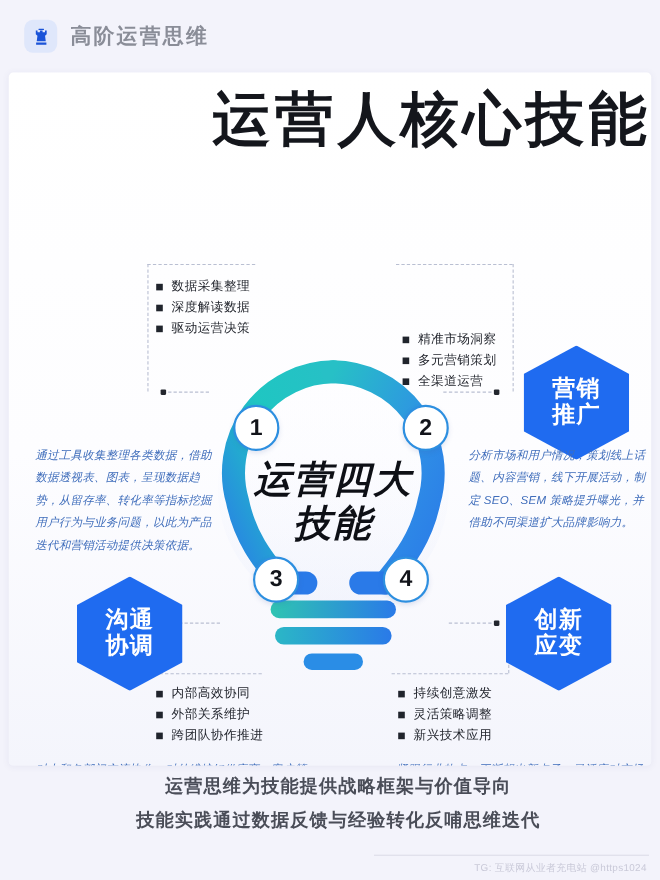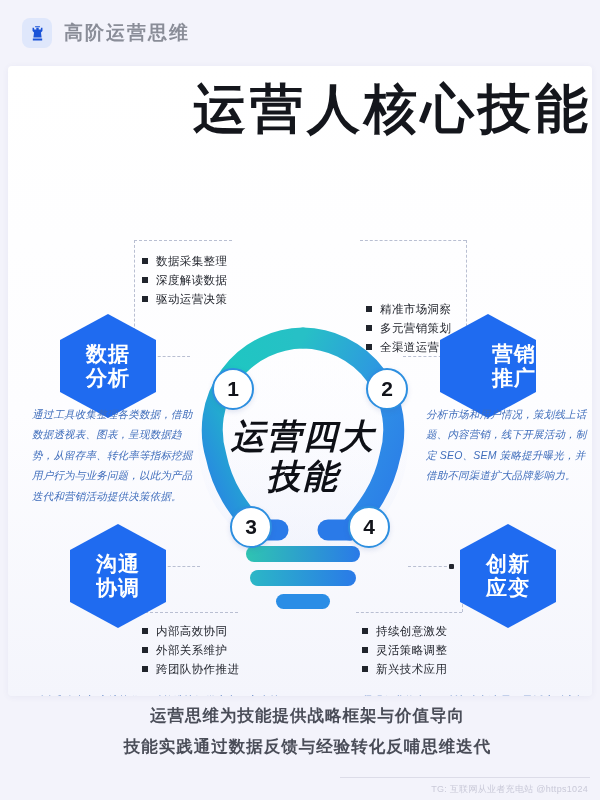--- a/index.html
+++ b/index.html
@@ -62,21 +62,21 @@
   
   .hex{
     position:absolute;width:96px;height:104px;
     background:#1f6bf0;
     clip-path:polygon(50% 0%,100% 25%,100% 75%,50% 100%,0% 75%,0% 25%);
     display:flex;flex-direction:column;align-items:center;justify-content:center;
     color:#fff;font-size:21px;font-weight:800;line-height:1.12;letter-spacing:1px;
     filter:drop-shadow(0 4px 9px rgba(31,107,240,.28));
   }
   #hex-1{left:52px;top:248px;}
-  #hex-2{left:432px;top:248px;align-items:flex-end;}
+  #hex-2{left:468px;top:248px;}
   #hex-3{left:62px;top:458px;}
   #hex-4{left:452px;top:458px;}
 
   
   .desc{
     position:absolute;font-size:10.5px;line-height:1.95;
     color:#3f6dbb;letter-spacing:.2px;font-style:italic;
   }
   #desc-1{left:24px;top:338px;width:165px;}
   #desc-2{left:418px;top:338px;width:165px;}
@@ -205,24 +205,20 @@
     <div class="center-text">
       <div>运营四大</div>
       <div>技能</div>
     </div>
 
     <div class="num" id="num-1">1</div>
     <div class="num" id="num-2">2</div>
     <div class="num" id="num-3">3</div>
     <div class="num" id="num-4">4</div>
 
-    <div class="hex" id="hex-1">
-      <span>数据</span>
-      <span>分析</span>
-    </div>
     <div class="hex" id="hex-2">
       <span>营销</span>
       <span>推广</span>
     </div>
     <div class="hex" id="hex-3">
       <span>沟通</span>
       <span>协调</span>
     </div>
     <div class="hex" id="hex-4">
       <span>创新</span>

